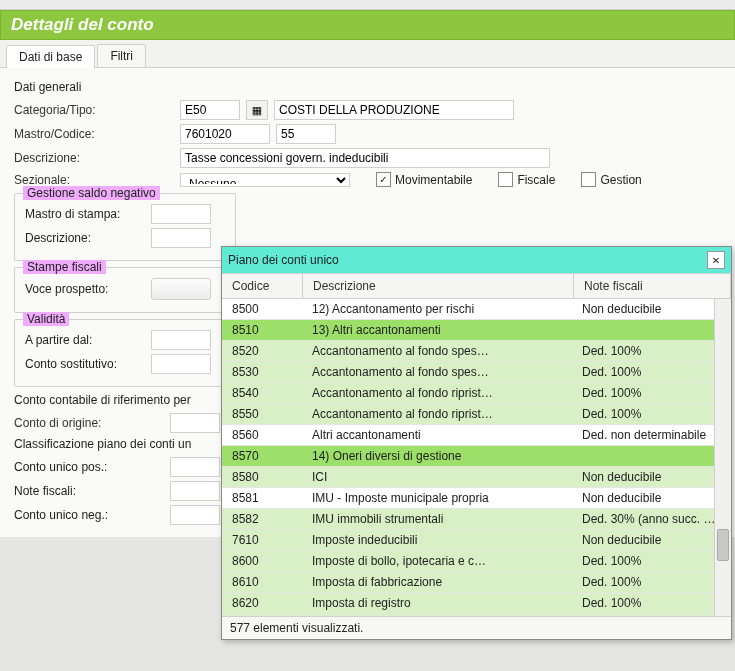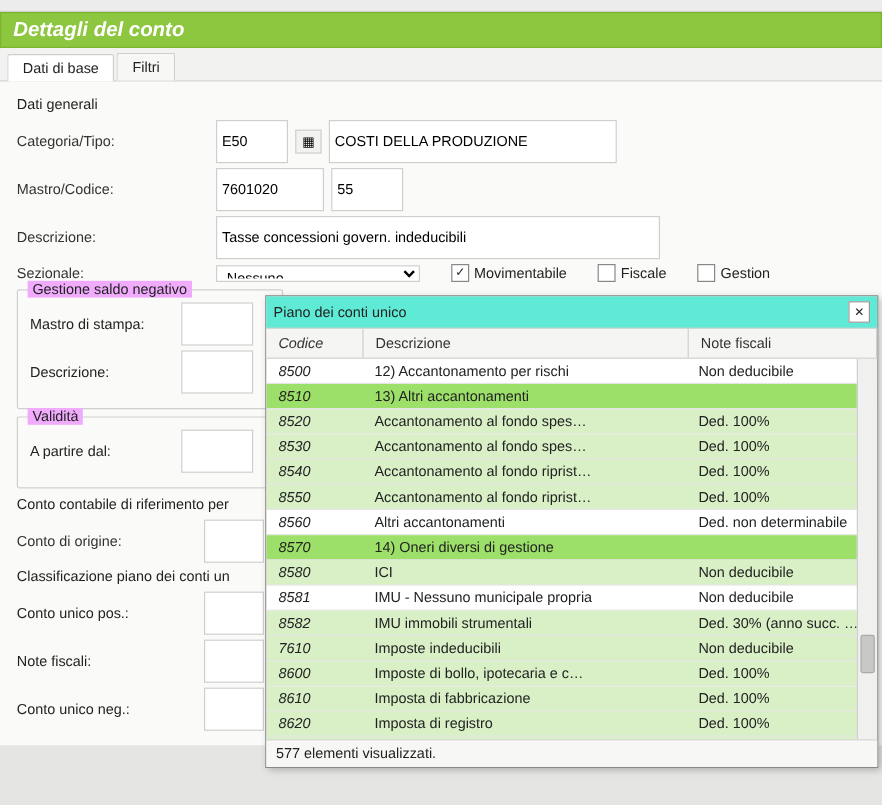--- a/index.html
+++ b/index.html
@@ -86,21 +86,21 @@
   .label-col {
     width: 160px;
     color: #333;
   }
   .val-input, .val-select {
     font-family: inherit;
     font-size: 12px;
     border: 1px solid var(--border);
     background: #fff;
     padding: 2px 4px;
-    height: 36px;
+    height: 20px;
     box-sizing: border-box;
   }
   .val-input.w-s { width: 60px; }
   .val-input.w-m { width: 90px; }
   .val-input.w-l { width: 200px; }
   .val-input.w-xl { width: 370px; }
   .val-select { width: 170px; height: 14px; }
   .icon-btn {
     width: 22px; height: 20px;
     border: 1px solid var(--border);
@@ -167,21 +167,21 @@
     display: flex;
     font-weight: normal;
     background: #f5f5f3;
     border-bottom: 1px solid var(--border);
   }
   .gh-cell {
     padding: 5px 10px;
     border-right: 1px solid var(--border);
     color: #333;
   }
-  .c-cod   { width: 60px; font-style: italic; }
+  .c-cod   { width: 60px; }
   .c-desc  { width: 250px; }
   .c-note  { flex: 1; }
   .grid-body {
     flex: 1; overflow: hidden;
     position: relative;
   }
   .grid-row {
     display: flex;
     padding: 0;
     border-bottom: 1px solid var(--grid-line);
@@ -274,25 +274,36 @@
     <div class="row">
       <div style="width:120px">Mastro di stampa:</div>
       <input class="val-input" style="width: 60px;">
     </div>
     <div class="row">
       <div style="width:120px">Descrizione:</div>
       <input class="val-input" style="width: 60px;">
     </div>
   </div>
 
+  <div class="group-box" style="width:200px">
+    <div class="legend">Stampe fiscali</div>
+    <div class="row">
+      <div style="width:120px">Voce prospetto:</div>
+      <button class="wide-btn" style="width:60px"></button>
+    </div>
+  </div>
 
   <div class="group-box" style="width:200px">
     <div class="legend">Validità</div>
     <div class="row">
       <div style="width:120px">A partire dal:</div>
+      <input class="val-input" style="width: 60px;">
+    </div>
+    <div class="row">
+      <div style="width:120px">Conto sostitutivo:</div>
       <input class="val-input" style="width: 60px;">
     </div>
   </div>
 
   <div class="section-heading">Conto contabile di riferimento per</div>
   <div class="row">
     <div class="label-col" style="width:150px">Conto di origine:</div>
     <input class="val-input" style="width: 50px;">
   </div>
 
@@ -373,21 +384,21 @@
         <div class="gc c-desc">14) Oneri diversi di gestione</div>
         <div class="gc c-note"></div>
       </div>
       <div class="grid-row lvl1">
         <div class="gc c-cod">8580</div>
         <div class="gc c-desc">ICI</div>
         <div class="gc c-note">Non deducibile</div>
       </div>
       <div class="grid-row lvl0">
         <div class="gc c-cod">8581</div>
-        <div class="gc c-desc">IMU - Nessuno municipale propria</div>
+        <div class="gc c-desc">IMU - Imposte municipale propria</div>
         <div class="gc c-note">Non deducibile</div>
       </div>
       <div class="grid-row lvl1">
         <div class="gc c-cod">8582</div>
         <div class="gc c-desc">IMU immobili strumentali</div>
         <div class="gc c-note">Ded. 30% (anno succ. 20.00%)</div>
       </div>
       <div class="grid-row lvl1">
         <div class="gc c-cod">7610</div>
         <div class="gc c-desc">Imposte indeducibili</div>

